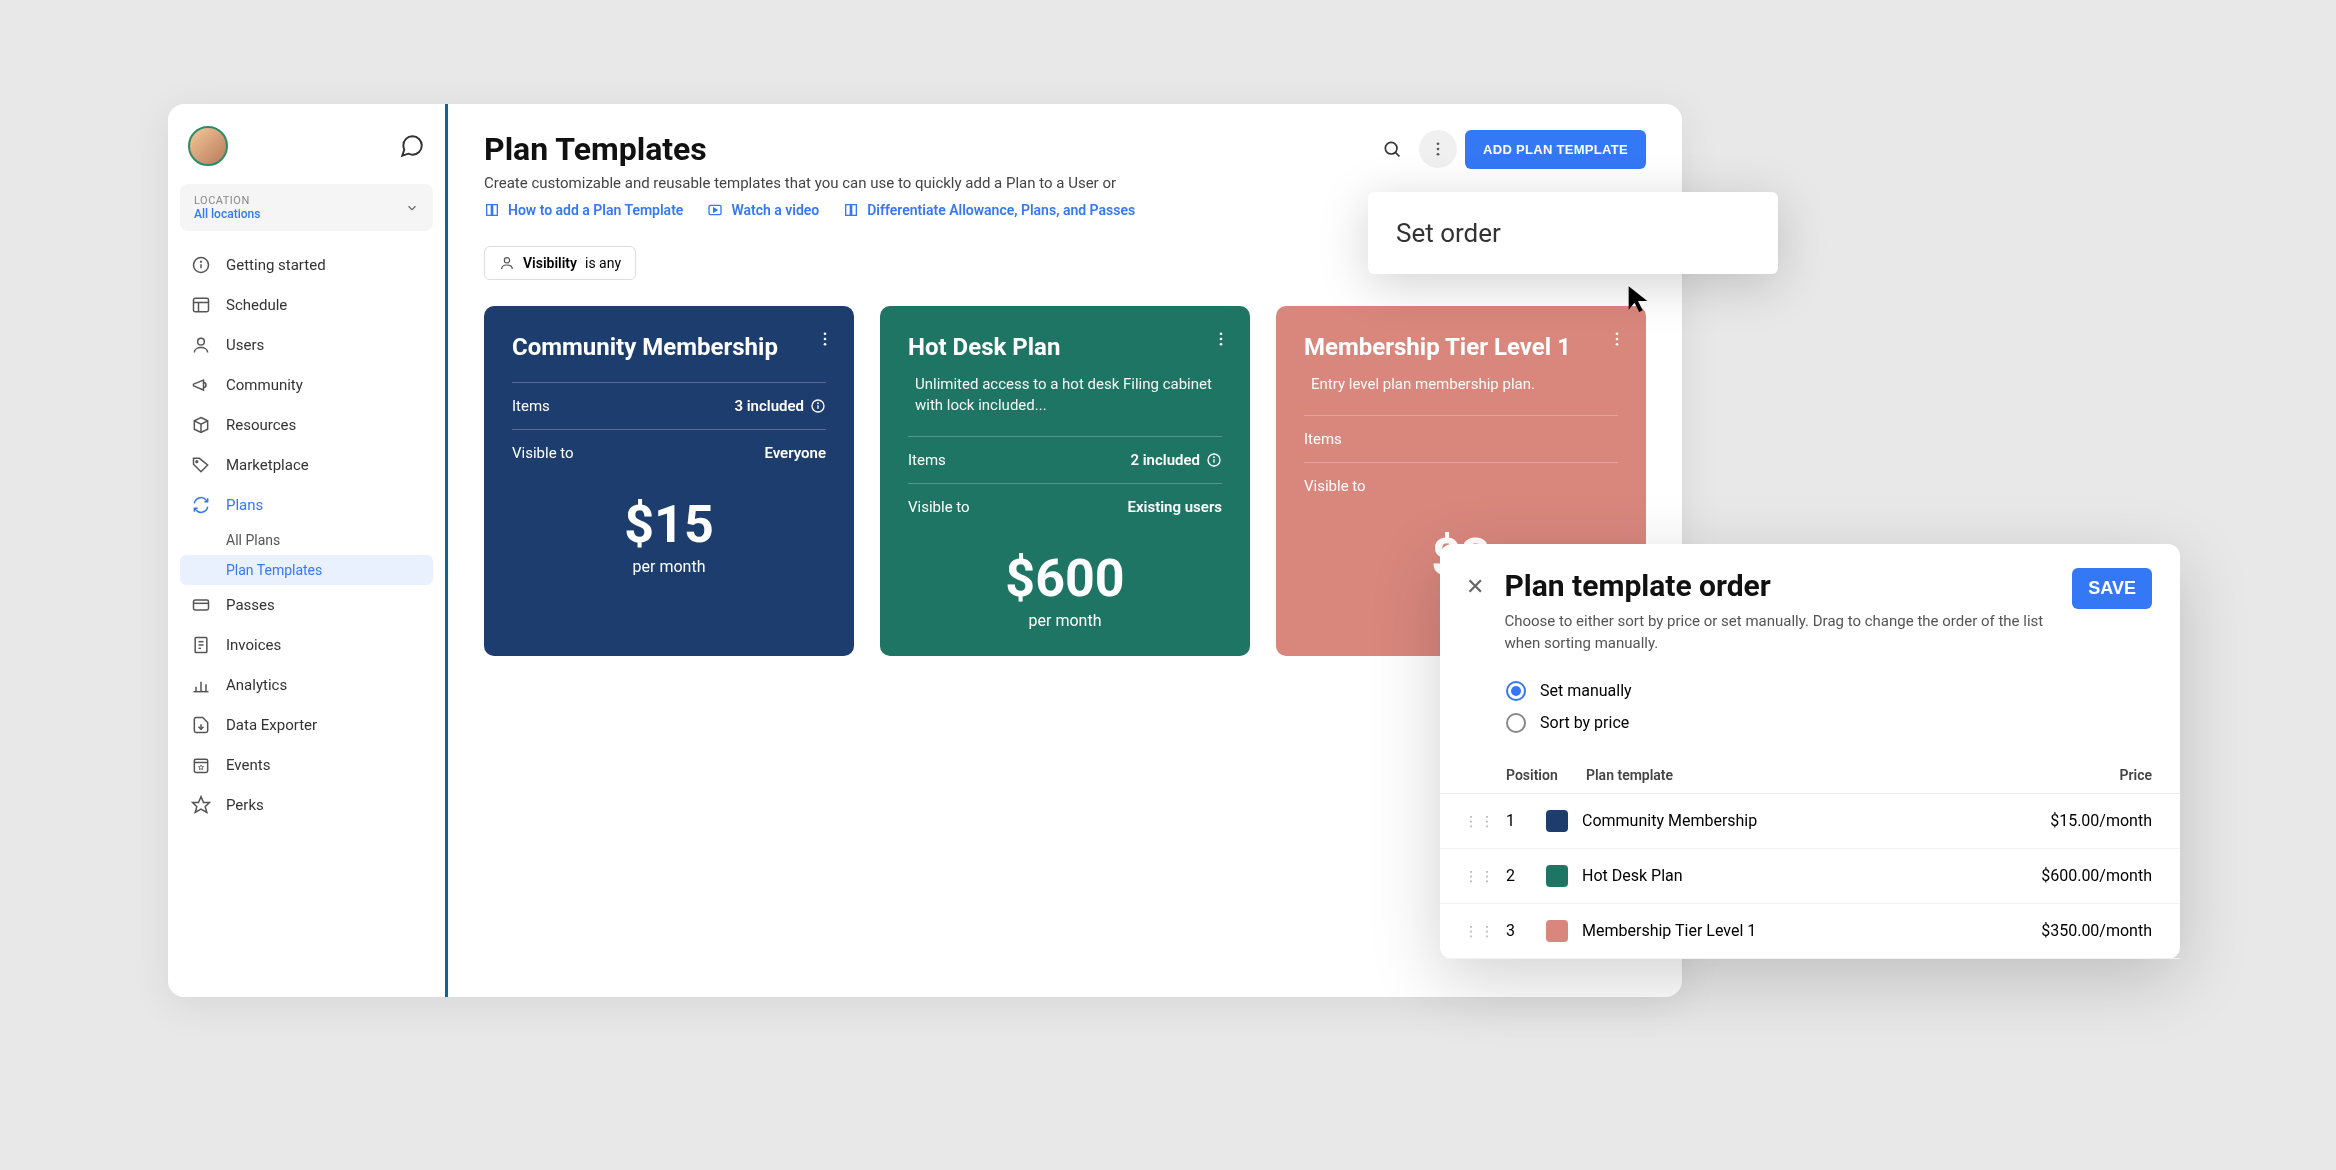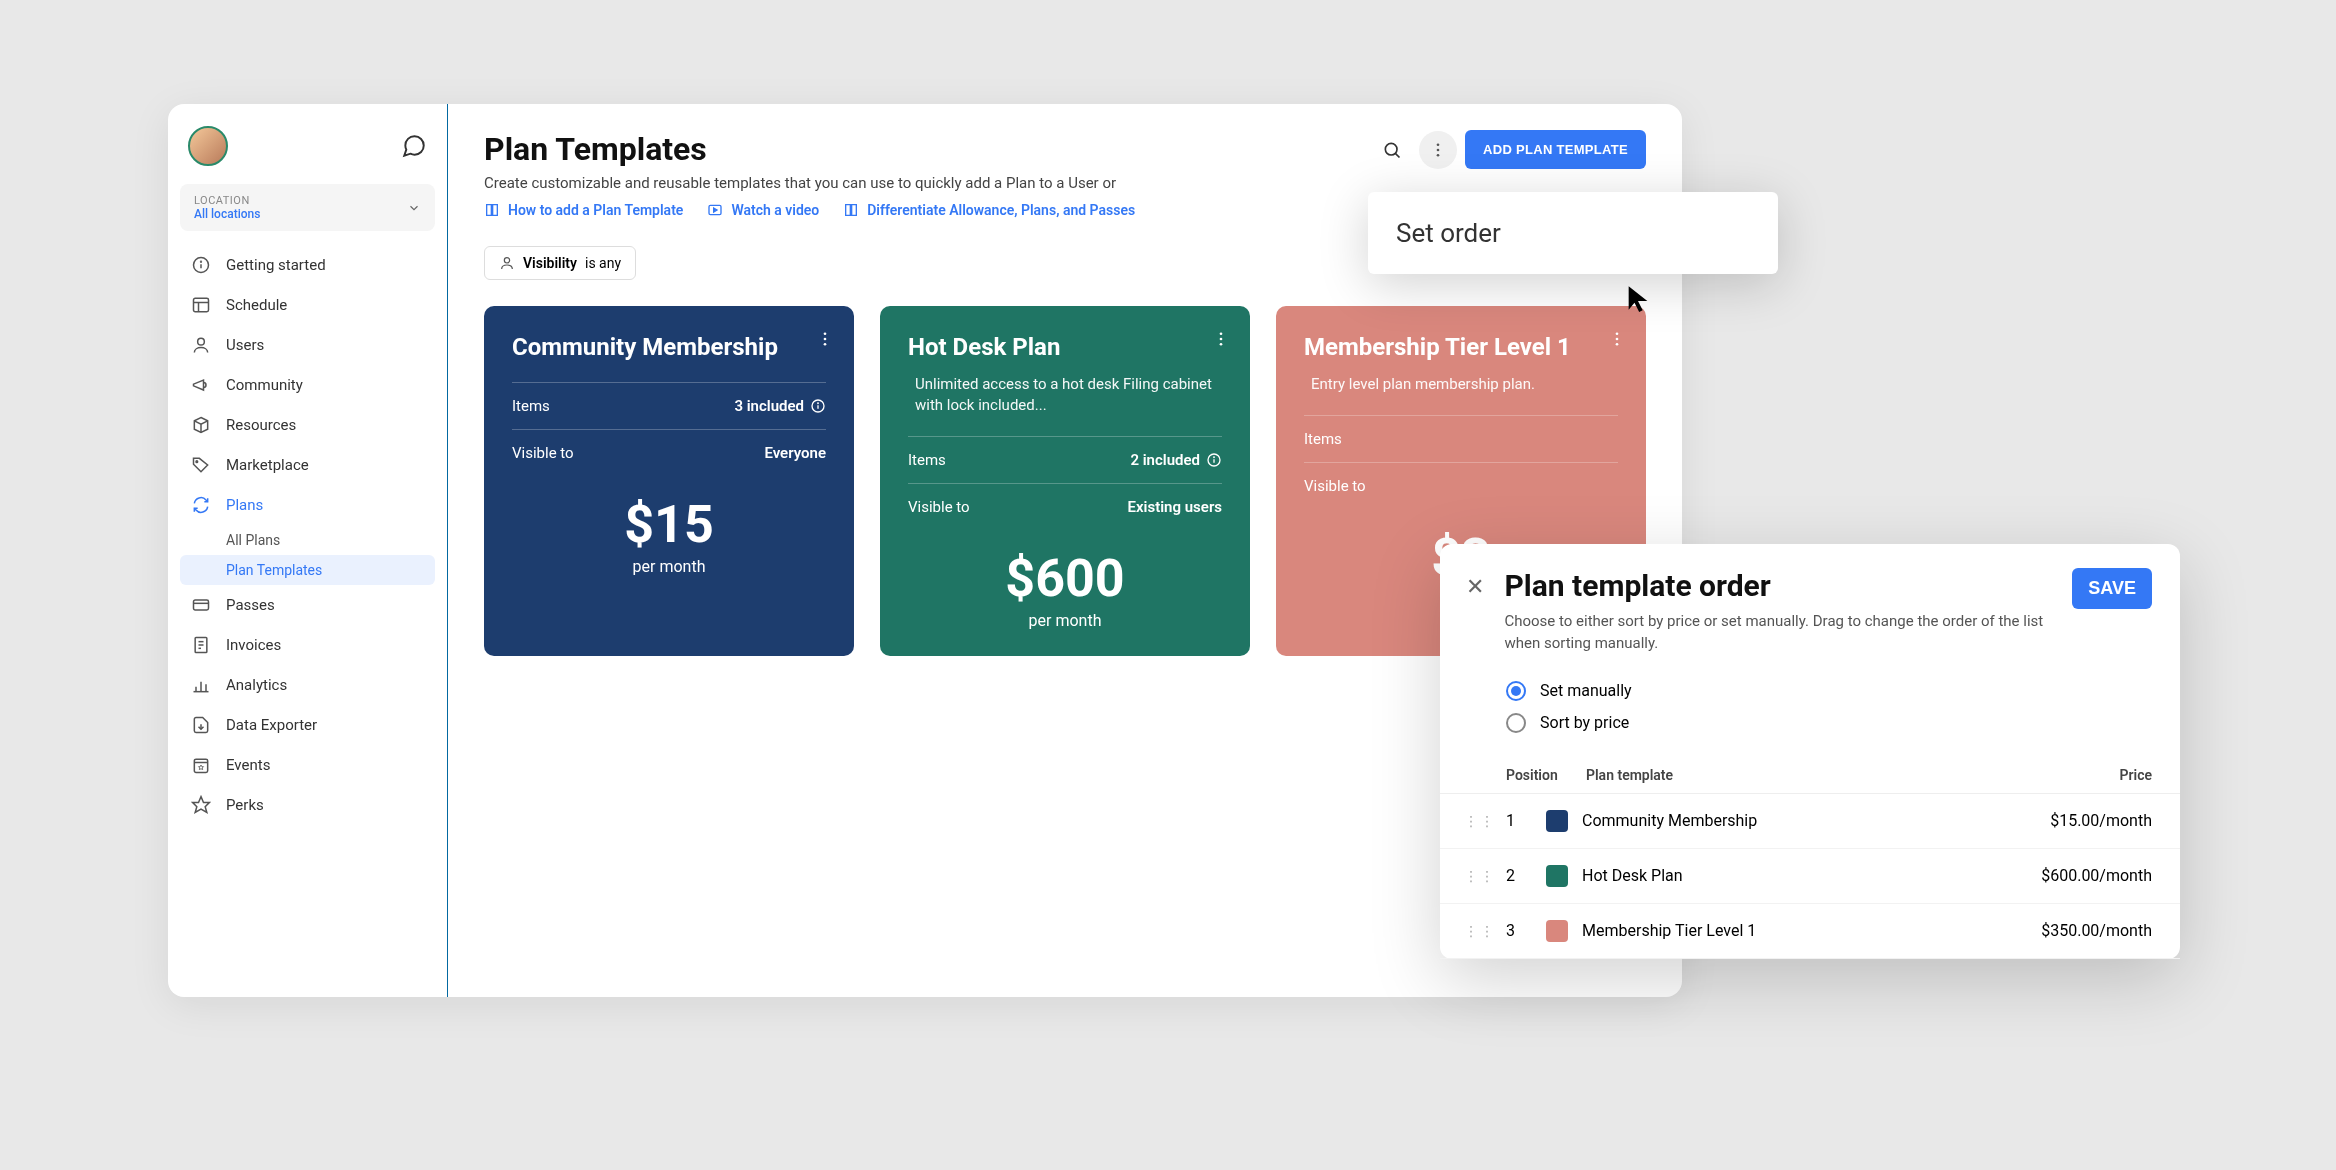--- a/index.html
+++ b/index.html
@@ -1,35 +1,35 @@
 <!DOCTYPE html>
 <html><head>
 <meta charset="utf-8">
 <style>
 * { box-sizing: border-box; margin: 0; padding: 0; }
 body { font-family: -apple-system, BlinkMacSystemFont, "Segoe UI", Roboto, sans-serif; background: #e8e8e8; width: 2336px; height: 1170px; position: relative; overflow: hidden; }
 .app-window { position: absolute; left: 168px; top: 104px; width: 1514px; height: 893px; background: #fff; border-radius: 16px; box-shadow: 0 8px 40px rgba(0,0,0,0.08); display: flex; overflow: hidden; }
-.sidebar { width: 296px; border-right: 1px solid #0369a1; padding: 18px 12px; }
+.sidebar { width: 296px; border-right: 3px solid #0369a1; padding: 18px 12px; }
 .sidebar-top { display: flex; align-items: center; justify-content: space-between; padding: 4px 8px 18px; }
 .avatar { width: 40px; height: 40px; border-radius: 50%; background: linear-gradient(135deg, #f4c89a, #b87a5a); border: 2px solid #2a8a6a; }
 .chat-icon { width: 26px; height: 26px; color: #333; }
 .location-box { background: #f5f5f5; border-radius: 8px; padding: 10px 14px; margin-bottom: 14px; display: flex; justify-content: space-between; align-items: center; cursor: pointer; }
 .location-label { font-size: 11px; color: #888; letter-spacing: 0.5px; }
 .location-value { font-size: 12px; color: #3478f5; font-weight: 500; }
 .nav-list { list-style: none; }
 .nav-item { display: flex; align-items: center; padding: 9px 10px; font-size: 15px; color: #333; cursor: pointer; border-radius: 6px; gap: 14px; }
 .nav-item.active { color: #3478f5; }
 .nav-icon { width: 22px; height: 22px; flex-shrink: 0; display: flex; align-items: center; justify-content: center; }
 .nav-subitem { padding: 7px 10px 7px 46px; font-size: 14px; color: #555; cursor: pointer; border-radius: 6px; }
 .nav-subitem.active { background: #eaf1fe; color: #3478f5; }
 .main { flex: 1; padding: 26px 36px; position: relative; }
 .header-row { display: flex; align-items: flex-start; justify-content: space-between; }
 .page-title { font-size: 32px; font-weight: 700; color: #111; }
 .page-subtitle { font-size: 15px; color: #444; margin-top: 6px; }
-.header-actions { display: flex; align-items: flex-end; gap: 8px; }
+.header-actions { display: flex; align-items: flex-start; gap: 8px; }
 .icon-btn { width: 38px; height: 38px; border-radius: 50%; display: flex; align-items: center; justify-content: center; cursor: pointer; }
 .icon-btn.gray { background: #f0f0f0; }
 .add-btn { background: #3478f5; color: #fff; font-size: 13px; font-weight: 700; letter-spacing: 0.3px; padding: 12px 18px; border-radius: 6px; cursor: pointer; border: none; }
 .help-links { display: flex; gap: 24px; margin-top: 10px; }
 .help-link { display: flex; align-items: center; gap: 8px; font-size: 14px; color: #3478f5; font-weight: 600; cursor: pointer; }
 .filter-chip { display: inline-flex; align-items: center; gap: 8px; border: 1px solid #ddd; border-radius: 6px; padding: 8px 14px; font-size: 14px; margin-top: 28px; cursor: pointer; }
 .filter-chip .bold { font-weight: 600; }
 .cards-row { display: flex; gap: 26px; margin-top: 26px; }
 .plan-card { width: 370px; border-radius: 10px; padding: 26px 28px; color: #fff; position: relative; }
 .plan-card.blue { background: #1d3d6e; }

